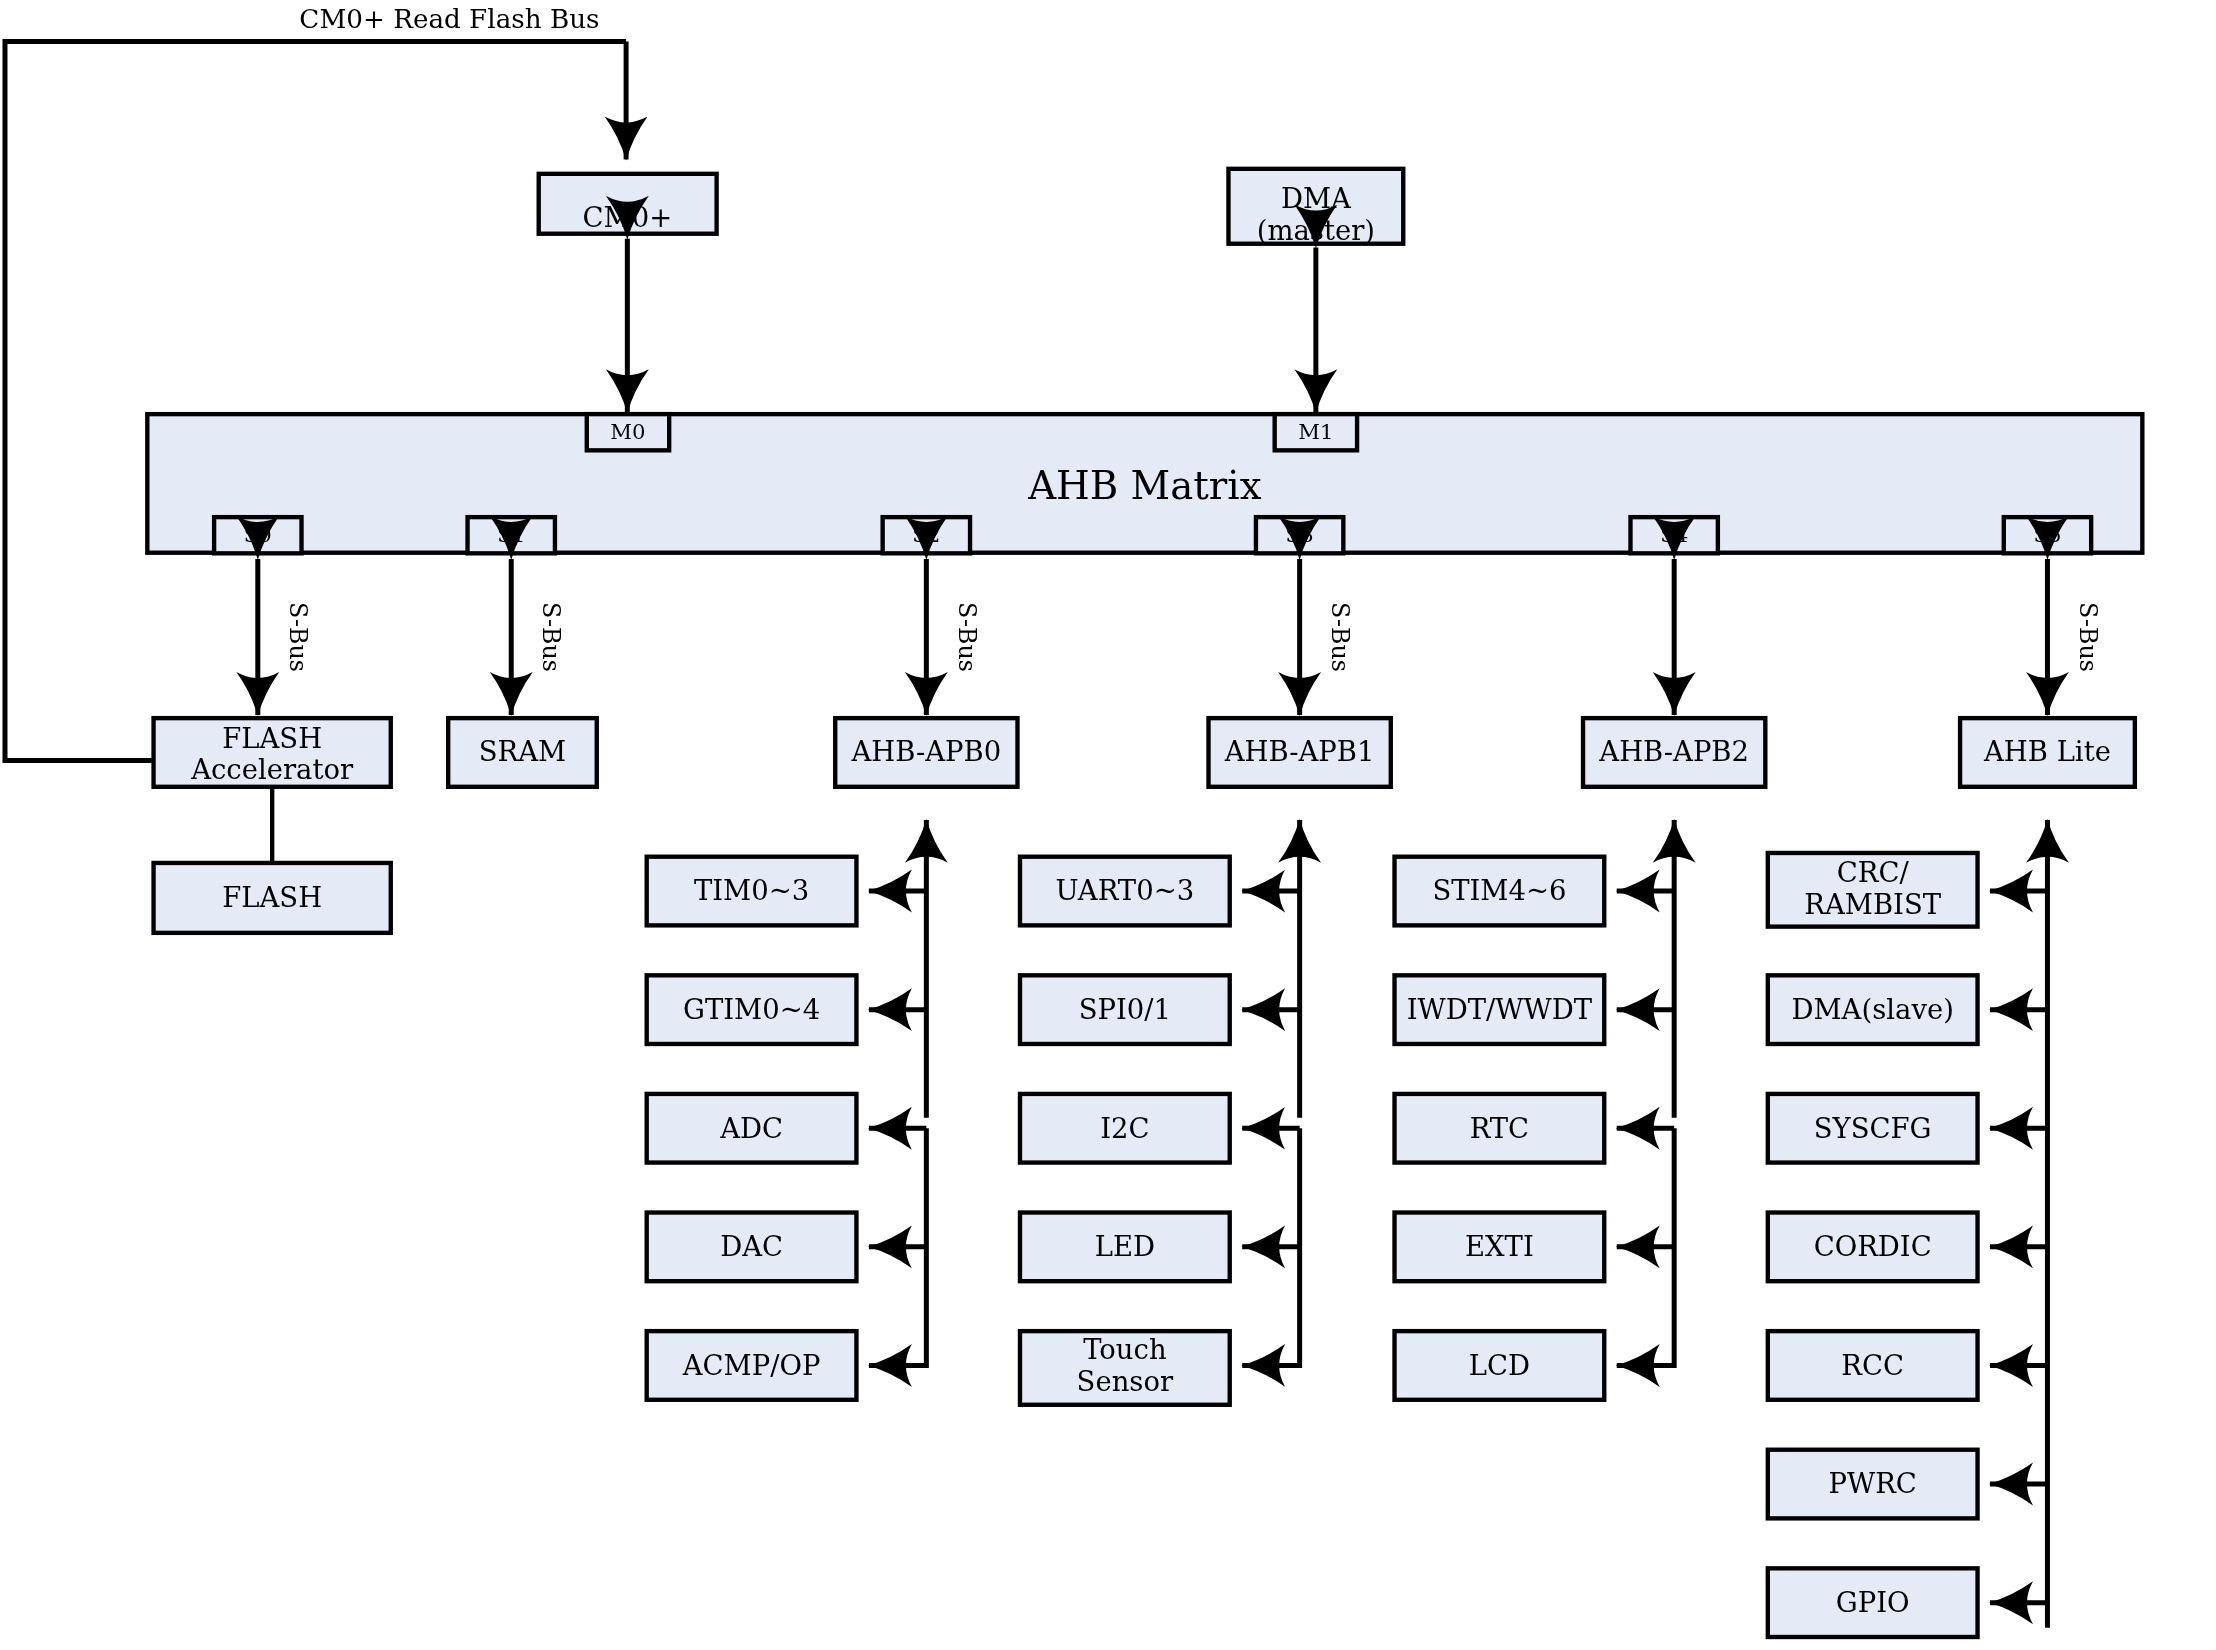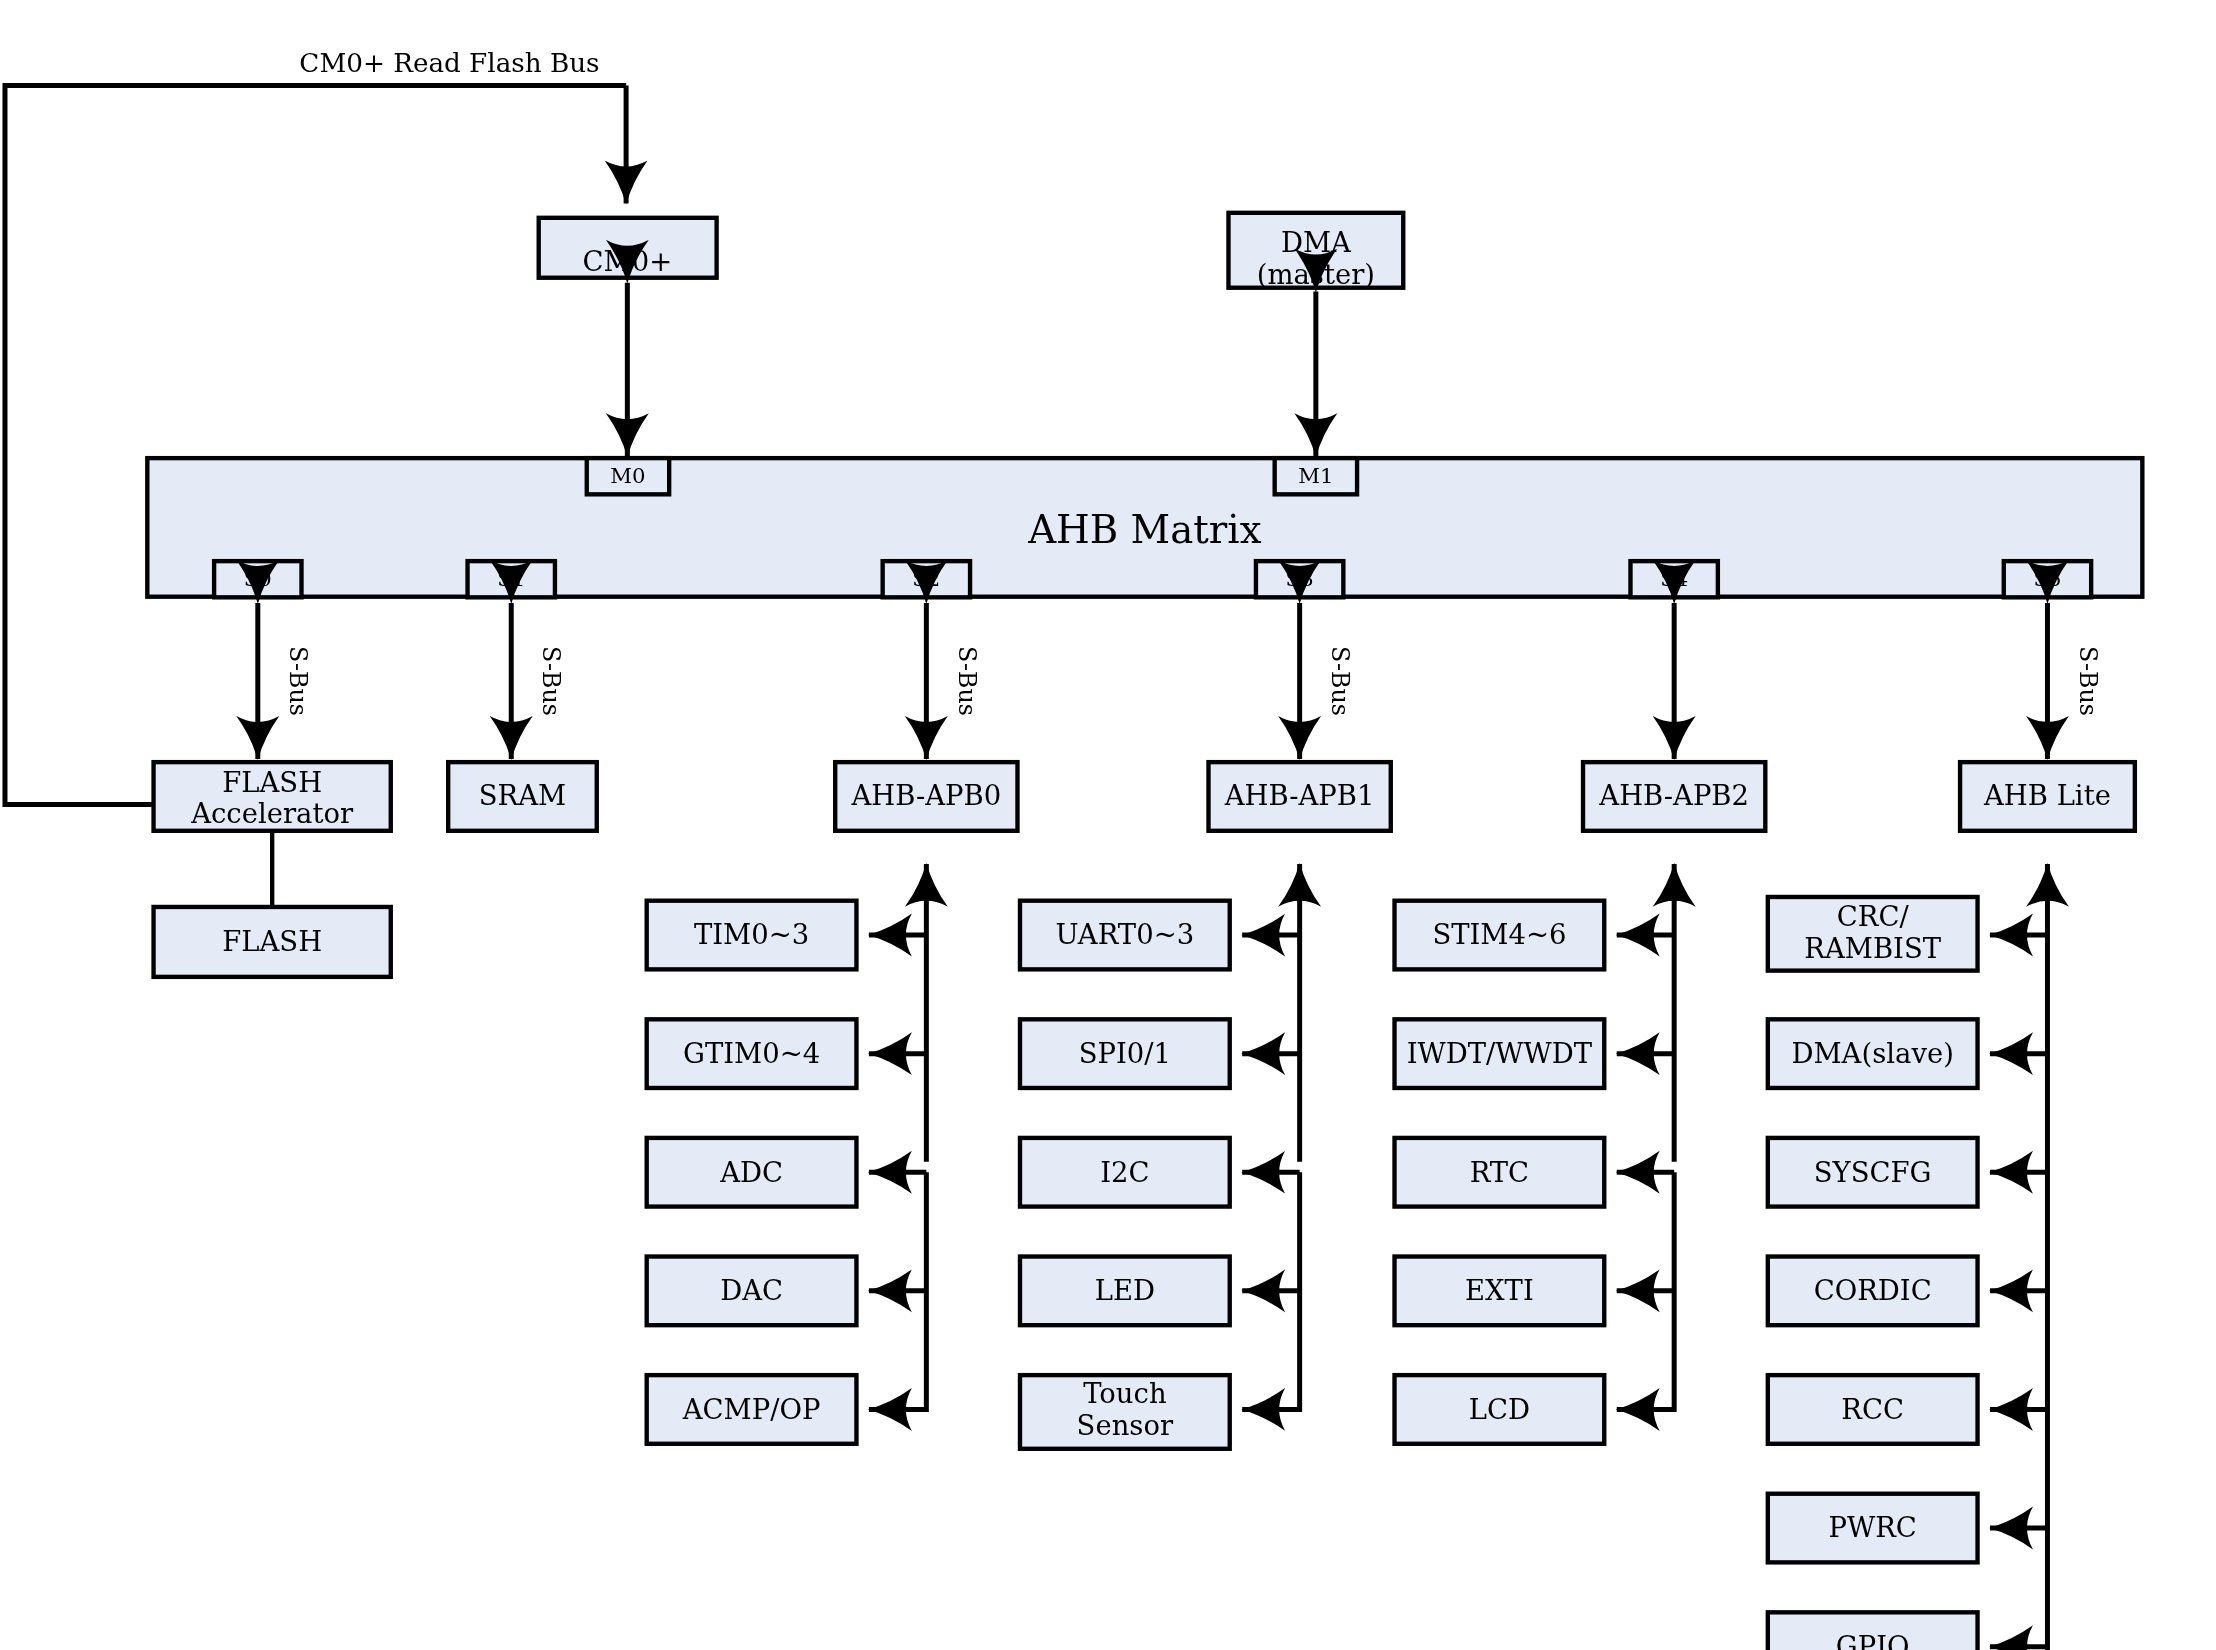--- a/index.html
+++ b/index.html
@@ -1,19 +1,19 @@
 <!DOCTYPE html>
 <html style="font-size:10px"><head>
 <meta charset="utf-8">
 <title>SoC Bus Architecture Diagram</title>
 <style>
   html,body{margin:0;padding:0;background:#ffffff;}
   body{width:2216px;height:1651px;overflow:hidden;
        font-family:"DejaVu Serif", serif;}
-  #diagram-root{position:relative;width:2216px;height:1378px;margin-top:44px;}
+  #diagram-root{position:relative;width:2216px;height:1378px;}
   svg#diagram-svg{position:absolute;left:0;top:0;width:2216px;height:1651px;display:block;}
   .blk{fill:#e4ebf6;stroke:#000000;stroke-width:7;}
   .port{fill:#e4ebf6;stroke:#000000;stroke-width:7;}
   .wire{stroke:#000000;stroke-width:8;fill:none;}
   .wire-thin{stroke:#000000;stroke-width:7;fill:none;}
   text{font-family:"DejaVu Serif", serif;fill:#000000;
        dominant-baseline:middle;}
   .lbl{font-size:44px;text-anchor:middle;}
   .lbl-big{font-size:62px;text-anchor:middle;}
   .lbl-port{font-size:34px;text-anchor:middle;}

